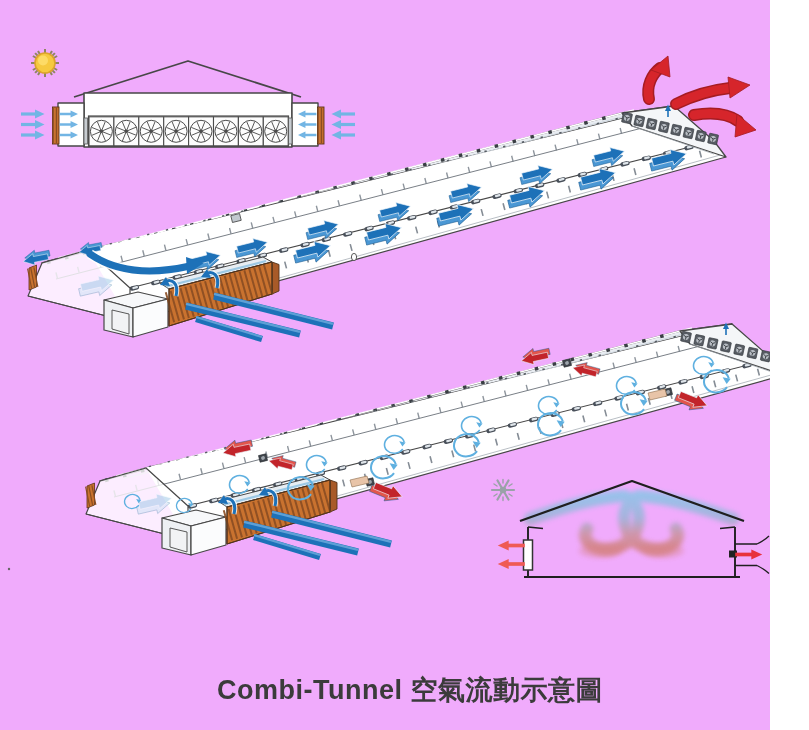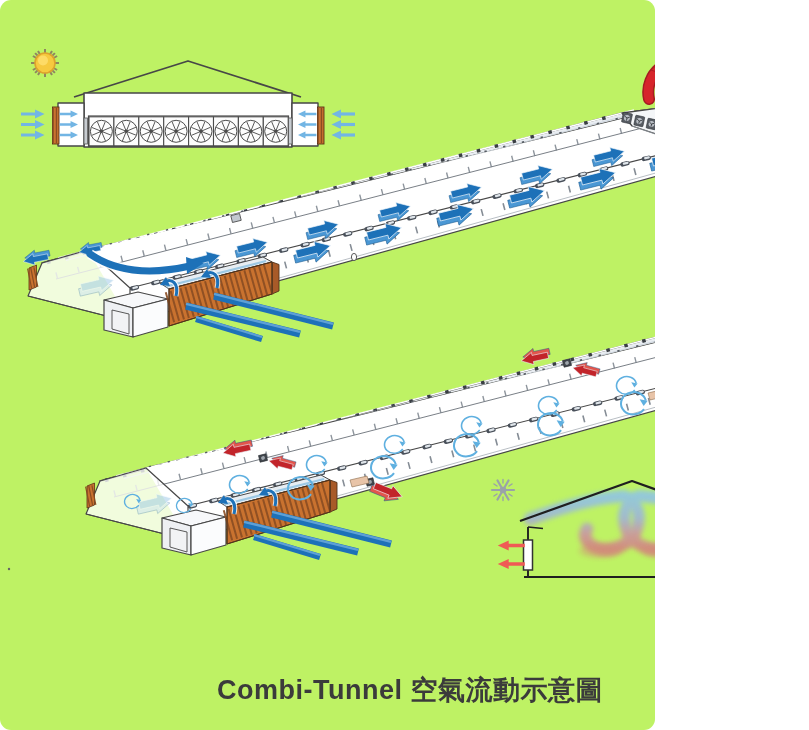--- a/index.html
+++ b/index.html
@@ -1,17 +1,17 @@
 <!DOCTYPE html>
 <html style="--airflow-blue: #1d71b8; --airflow-blue-side: #4a97d4; --loop-blue: #5fb0e0; --inset-arrow-blue: #72b5e4; --exhaust-red: #d6252b; --exhaust-red-dark: #a51c22; --winter-arrow-red: #ef5a55; --pad-orange: #c9722f; --pad-stripe-brown: #8a4d22; --outline-gray: #474747; --roof-gray: #e9edf2; --sun-yellow: #f6c93f; --snow-gray: #9aa2a8; --caption-gray: #3b3b3b;"><head>
 <meta charset="utf-8">
 <style>
   html,body{margin:0;padding:0;background:#ffffff;}
-  .stage{position:relative;width:655px;height:730px;background:#bef264;overflow:hidden;
-         font-family:"Liberation Sans","DejaVu Sans",sans-serif;border-radius:11px;}
+  .stage{position:relative;width:770px;height:730px;background:#f0abfc;overflow:hidden;
+         font-family:"Liberation Sans","DejaVu Sans",sans-serif;}
   svg{display:block}
   .ol{stroke:var(--outline-gray,#474747);}
   .blk-top{fill:var(--arr-top,var(--airflow-blue,#1d71b8));stroke:#edf5fb;stroke-width:.7;}
   .blk-side{fill:var(--arr-side,var(--airflow-blue-side,#4a97d4));stroke:#14588f;stroke-width:.55;}
   .redgrp{--arr-top:#c2242a;--arr-side:#e2554c;}
   .loop-st{stroke:currentColor;fill:none;stroke-width:1.7;}
   .loop-hd{fill:currentColor;}
   .la-st{stroke:currentColor;stroke-width:3.2;}
   .la-hd{fill:currentColor;}
   .pad{fill:var(--pad-orange,#c9722f);}

